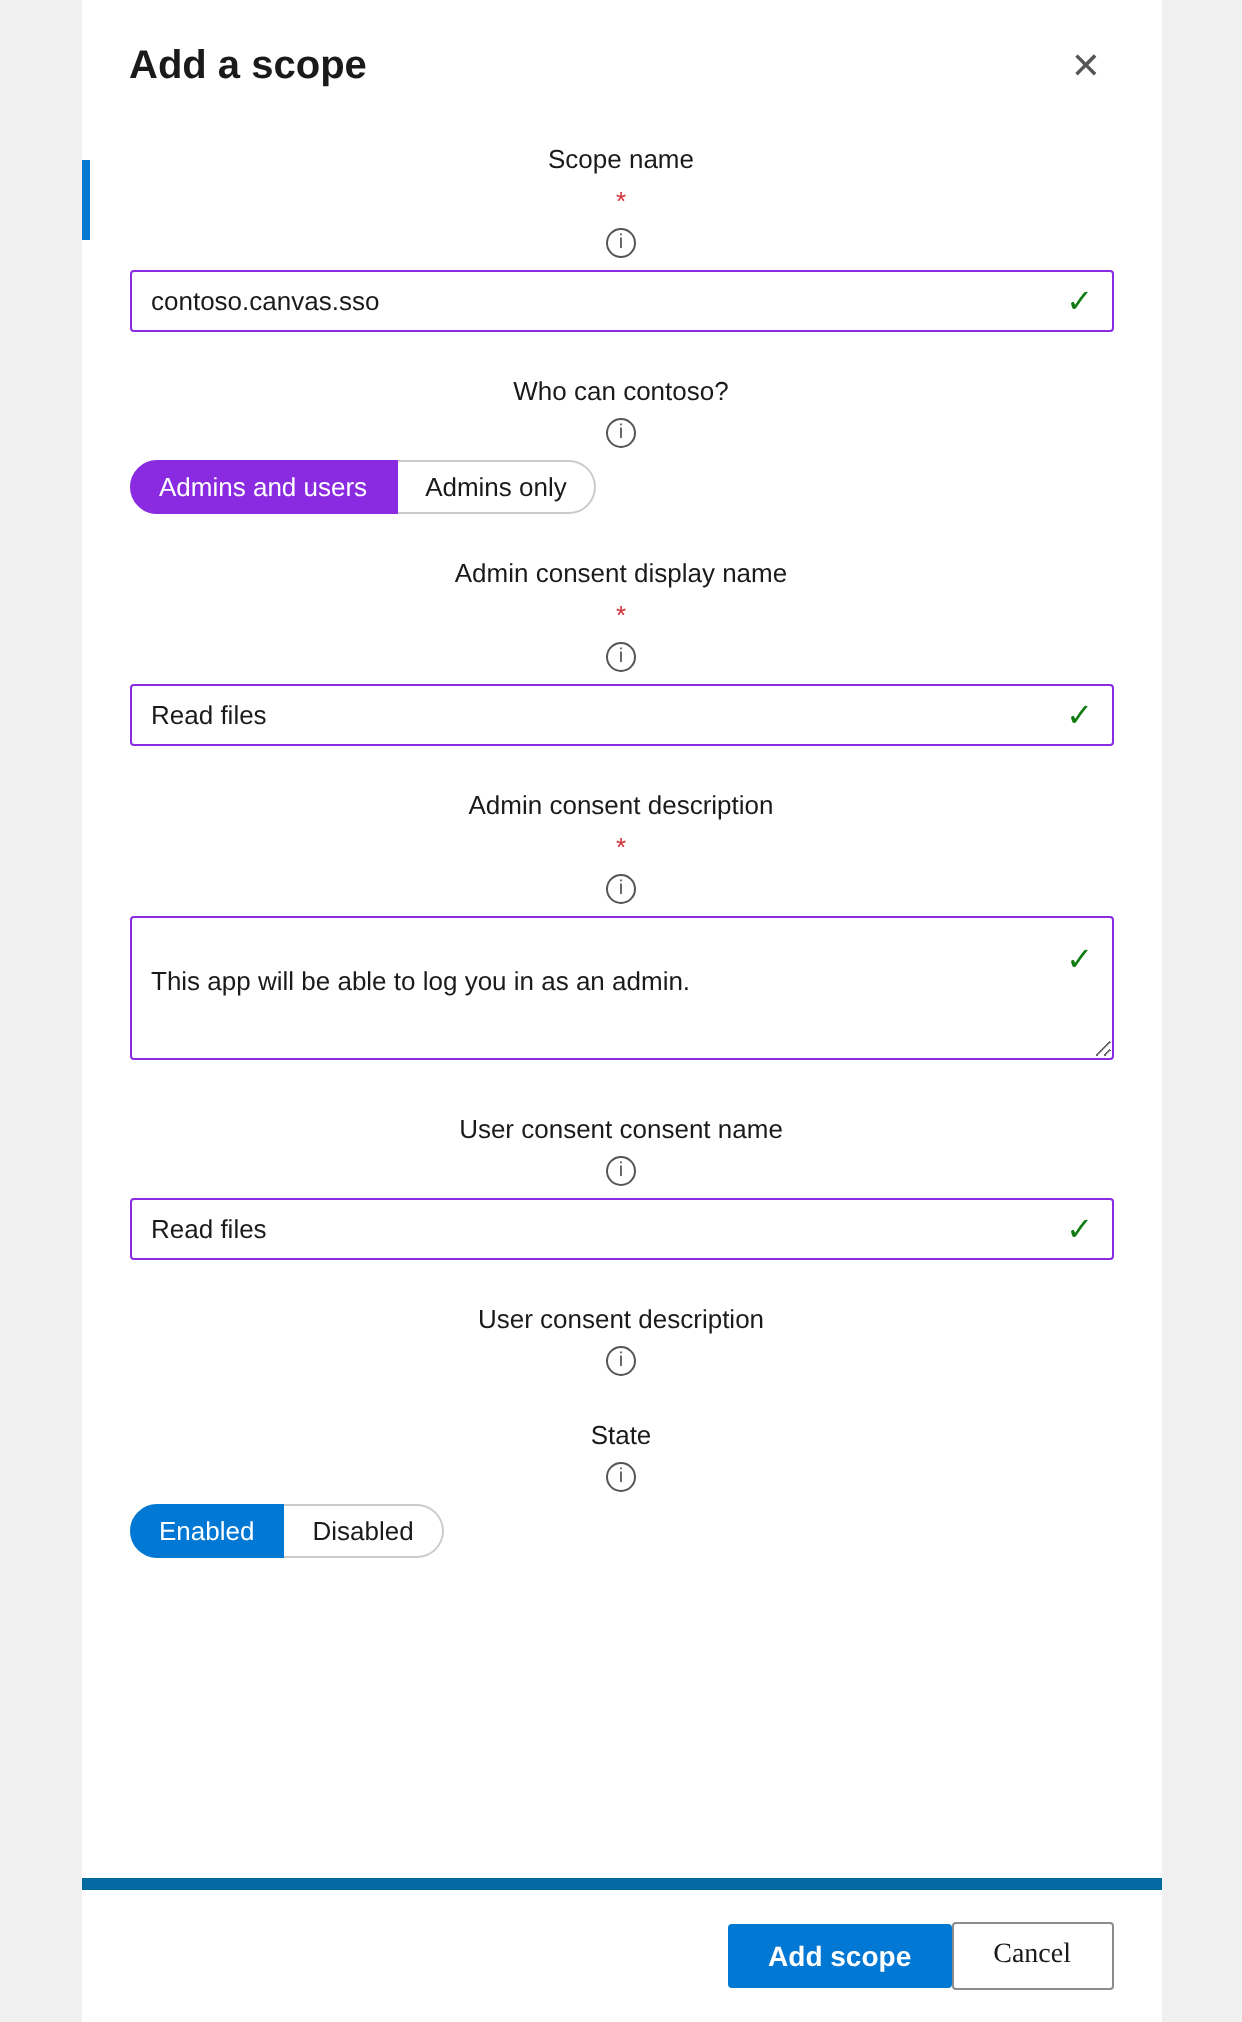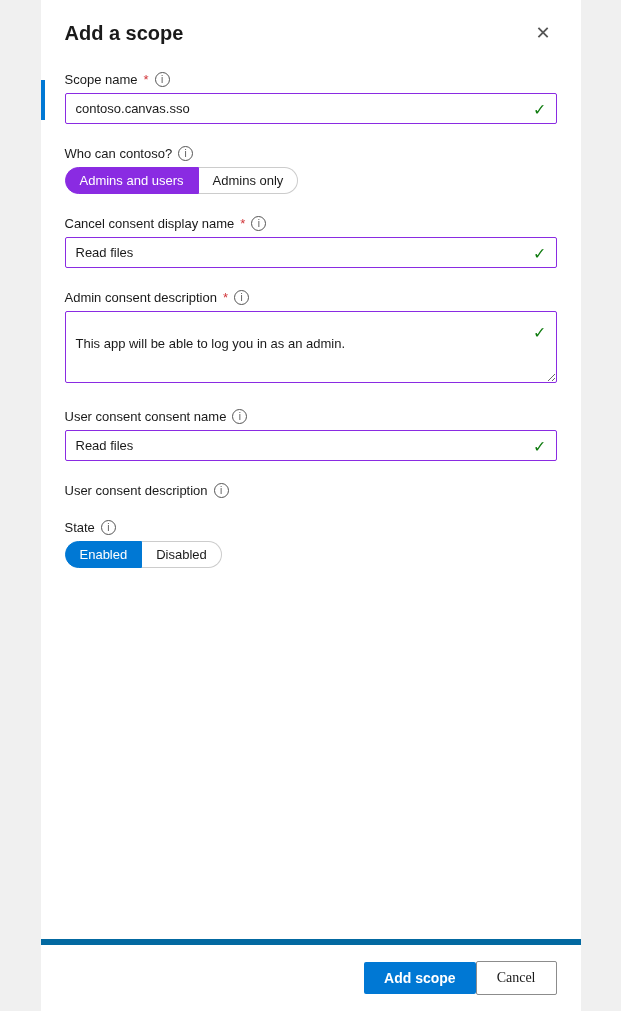--- a/index.html
+++ b/index.html
@@ -49,20 +49,21 @@
     .form-group {
       margin-bottom: 22px;
     }
     .form-label {
       font-size: 13px;
       color: #1a1a1a;
       margin-bottom: 6px;
       display: flex;
       align-items: center;
       gap: 6px;
+      flex-direction: column;
     }
     .required-star {
       color: #d13438;
       font-size: 13px;
     }
     .info-icon {
       width: 15px;
       height: 15px;
       border-radius: 50%;
       border: 1px solid #555;
@@ -236,21 +237,21 @@
         <span class="info-icon">i</span>
       </div>
       <div class="toggle-group">
         <button class="toggle-btn active-purple">Admins and users</button>
         <button class="toggle-btn inactive-right">Admins only</button>
       </div>
     </div>
 
     <div class="form-group">
       <div class="form-label">
-        <span>Cancel consent display name</span>
+        <span>Admin consent display name</span>
         <span class="required-star">*</span>
         <span class="info-icon">i</span>
       </div>
       <div class="input-wrapper">
         <input class="form-input" type="text" value="Read files" style="">
         <span class="check-icon">✓</span>
       </div>
     </div>
 
     <div class="form-group">

